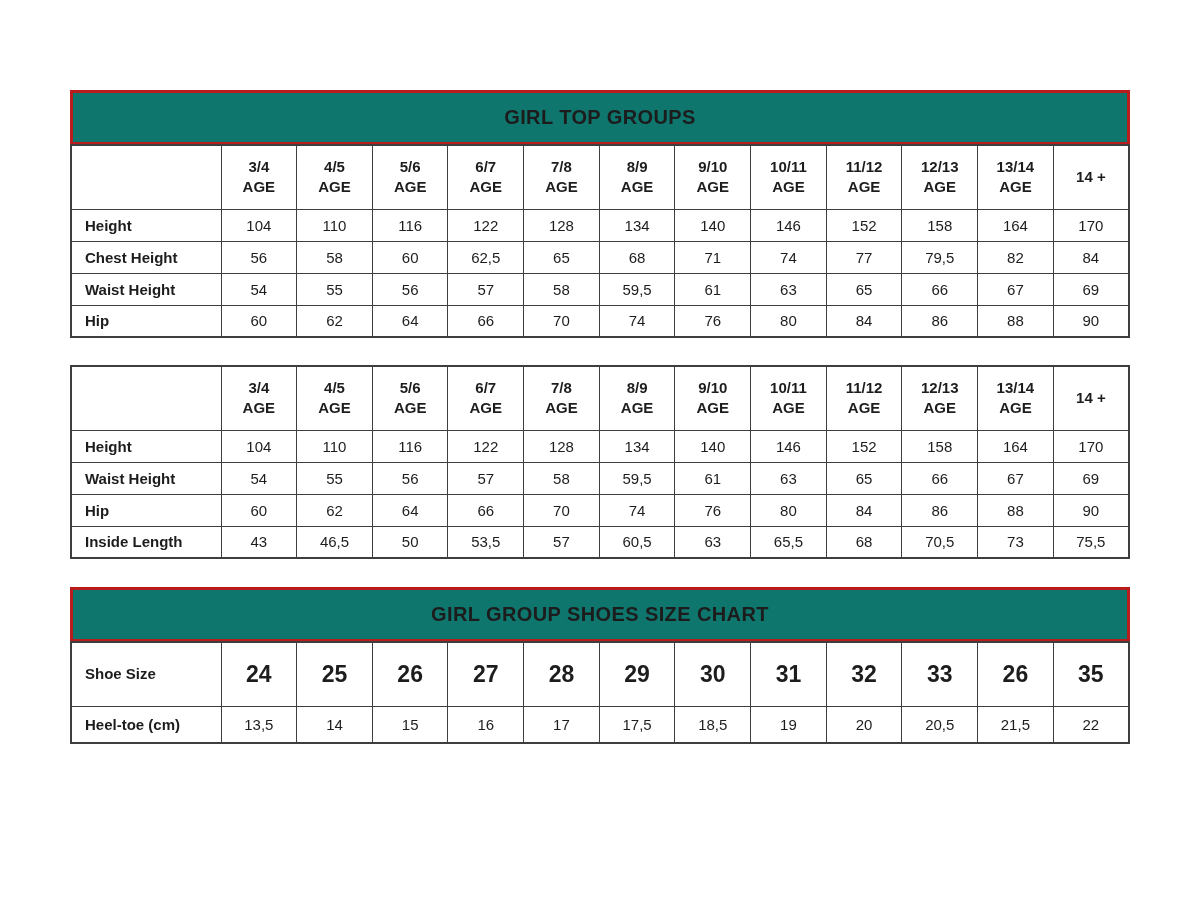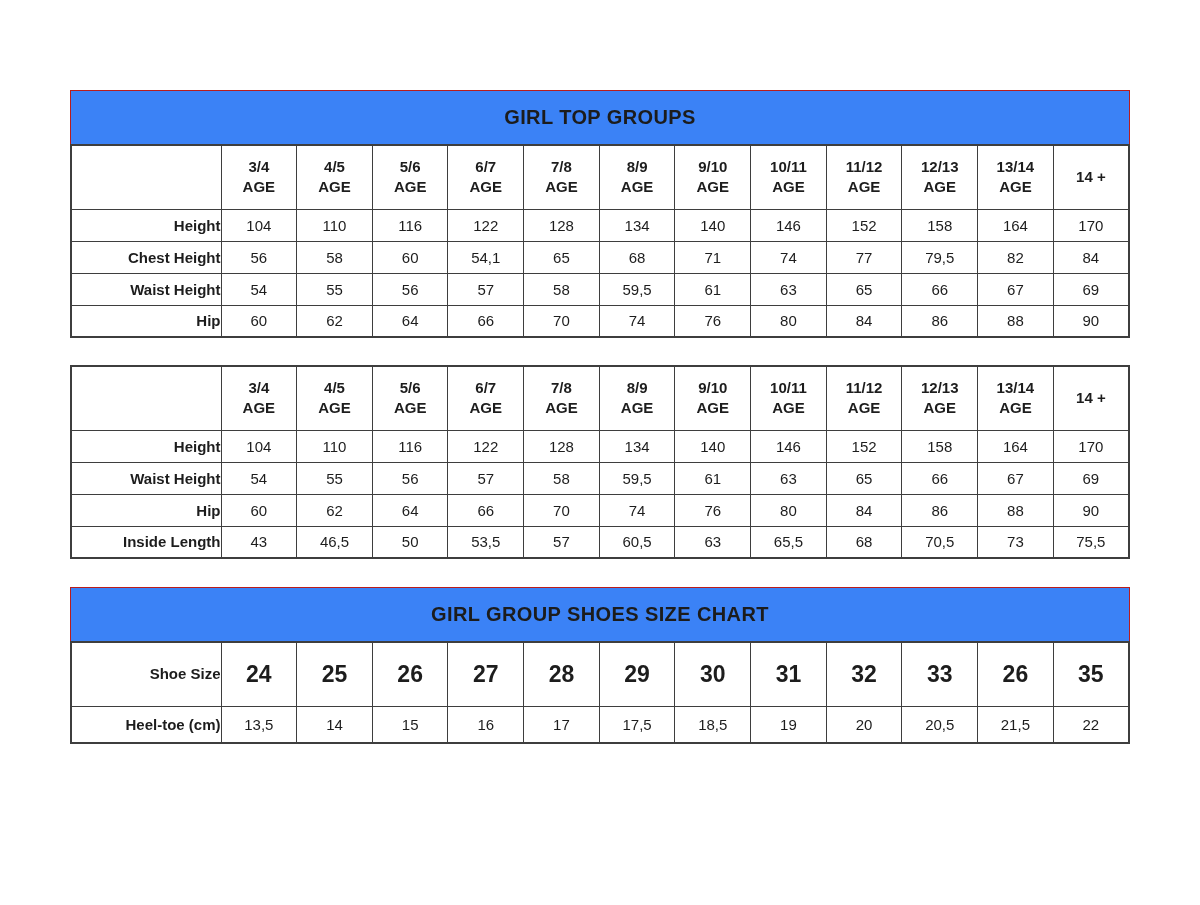--- a/index.html
+++ b/index.html
@@ -17,22 +17,22 @@
     position: absolute;
     left: 70px;
     top: 90px;
     width: 1060px;
   }
   section.size-table + section.size-table { margin-top: 28px; }
   section.size-table.shoes { margin-top: 31px; }
 
   .band {
     height: 55px;
-    background: #3b82f6;
-    border: 1px solid #b91c1c;
+    background: #0f766e;
+    border: 3px solid #b91c1c;
     display: flex;
     align-items: center;
     justify-content: center;
     font-weight: bold;
     font-size: 20px;
     letter-spacing: 0.4px;
     color: #1c1c1c;
   }
 
   table.grid {
@@ -46,21 +46,21 @@
   table.grid th, table.grid td {
     border: 1px solid #3e3e3e;
     text-align: center;
     vertical-align: middle;
     font-size: 15px;
     color: #1d1d1d;
     padding: 0;
   }
   table.grid th.corner, table.grid th.rowlabel {
     width: 150px;
-    text-align: right;
+    text-align: left;
     padding-left: 13px;
     font-weight: bold;
   }
   table.grid thead th {
     font-weight: bold;
     height: 64px;
     white-space: pre-line;
     line-height: 1.35;
   }
   table.grid tbody th.rowlabel { font-weight: bold; }
@@ -120,21 +120,21 @@
             <td>152</td>
             <td>158</td>
             <td>164</td>
             <td>170</td>
           </tr>
           <tr>
             <th class="rowlabel">Chest Height</th>
             <td>56</td>
             <td>58</td>
             <td>60</td>
-            <td>54,1</td>
+            <td>62,5</td>
             <td>65</td>
             <td>68</td>
             <td>71</td>
             <td>74</td>
             <td>77</td>
             <td>79,5</td>
             <td>82</td>
             <td>84</td>
           </tr>
           <tr>

